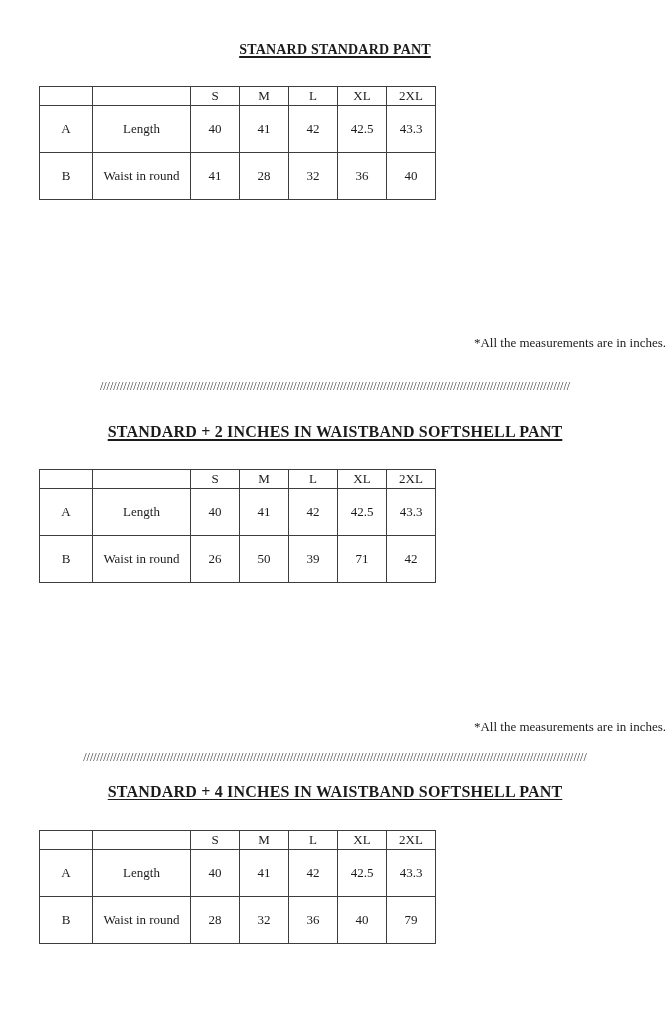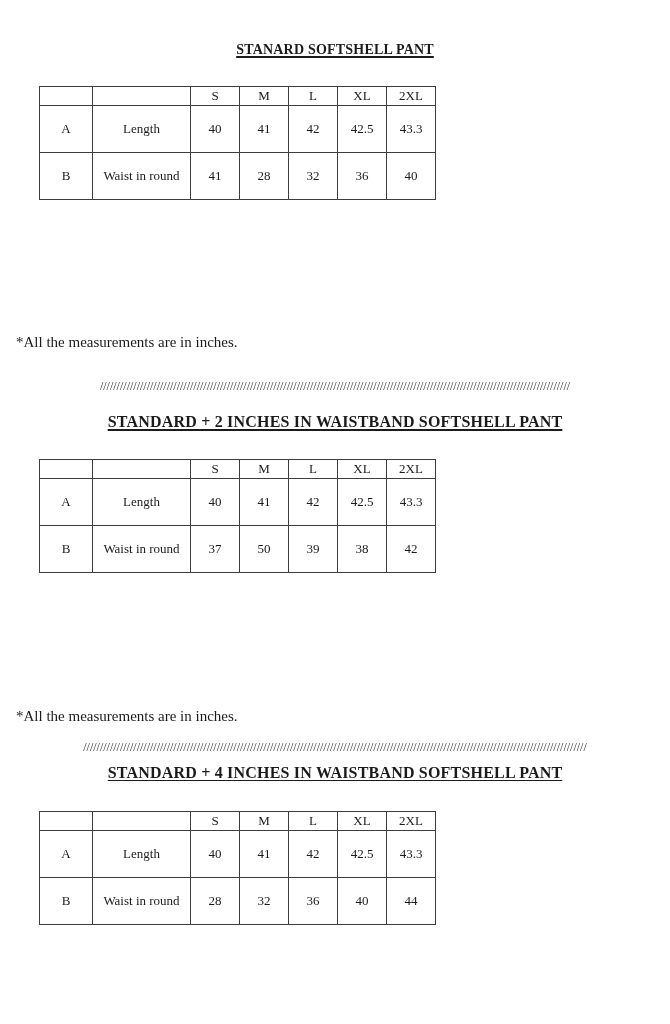--- a/index.html
+++ b/index.html
@@ -18,22 +18,22 @@
     font-weight: bold;
     text-align: center;
     margin: 0;
     text-decoration: underline;
     text-decoration-thickness: 2px;
     text-underline-offset: 2px;
     letter-spacing: 0.2px;
   }
   .title-1 { font-size: 14px; line-height: 17px; }
   .title-2, .title-3 { font-size: 16px; line-height: 19px; }
-  .title-2 { margin-top: 19px; }
-  .title-3 { margin-top: 9px; text-decoration: underline; }
+  .title-2 { margin-top: 29px; }
+  .title-3 { margin-top: 18px; text-decoration: underline; }
 
   .size-table {
     border-collapse: collapse;
     table-layout: fixed;
     width: 397px;
     margin-left: 39px;
   }
   .size-table th, .size-table td {
     border: 1px solid #3d3d3d;
     text-align: center;
@@ -45,24 +45,24 @@
   }
   .size-table thead tr { height: 19px; }
   .size-table tbody tr { height: 47px; }
   .c-key   { width: 53px; }
   .c-label { width: 98px; }
   .c-size  { width: 49px; }
   .table-1, .table-2 { margin-top: 28px; }
   .table-3 { margin-top: 29px; }
 
   .note {
-    text-align: left;
-    font-size: 15px;
+    text-align: right;
+    font-size: 13px;
     line-height: 15px;
-    margin: 16px;
+    margin: 4px;
   }
   .note-1 { margin-top: 135px; }
   .note-2 { margin-top: 136px; }
 
   .divider {
     text-align: center;
     font-size: 12px;
     line-height: 13px;
     white-space: nowrap;
     overflow: hidden;
@@ -70,21 +70,21 @@
   }
   .divider-1 { margin-top: 30px; }
   .divider-2 { margin-top: 17px; }
 </style>
 </head>
 <body>
 
 <div class="doc">
 
   <section>
-    <h2 class="title title-1">STANARD SOFTSHELL PANT</h2>
+    <h2 class="title title-1">STANARD STANDARD PANT</h2>
     <table class="size-table table-1">
       <colgroup>
         <col class="c-key">
           <col class="c-label">
         <col class="c-size">
           <col class="c-size">
           <col class="c-size">
           <col class="c-size">
           <col class="c-size">
       </colgroup>
@@ -154,24 +154,24 @@
           <td>Length</td>
           <td>40</td>
           <td>41</td>
           <td>42</td>
           <td>42.5</td>
           <td>43.3</td>
         </tr>
         <tr>
           <td>B</td>
           <td>Waist in round</td>
-          <td>37</td>
+          <td>26</td>
           <td>50</td>
           <td>39</td>
-          <td>38</td>
+          <td>71</td>
           <td>42</td>
         </tr>
       </tbody>
     </table>
     <p class="note note-2">*All the measurements are in inches.</p>
   </section>
 
   <div class="divider divider-2">///////////////////////////////////////////////////////////////////////////////////////////////////////////////////////////////////////////////////////</div>
 
   <section>
@@ -207,19 +207,19 @@
           <td>42.5</td>
           <td>43.3</td>
         </tr>
         <tr>
           <td>B</td>
           <td>Waist in round</td>
           <td>28</td>
           <td>32</td>
           <td>36</td>
           <td>40</td>
-          <td>44</td>
+          <td>79</td>
         </tr>
       </tbody>
     </table>
   </section>
 
 </div>
 
 </body></html>

